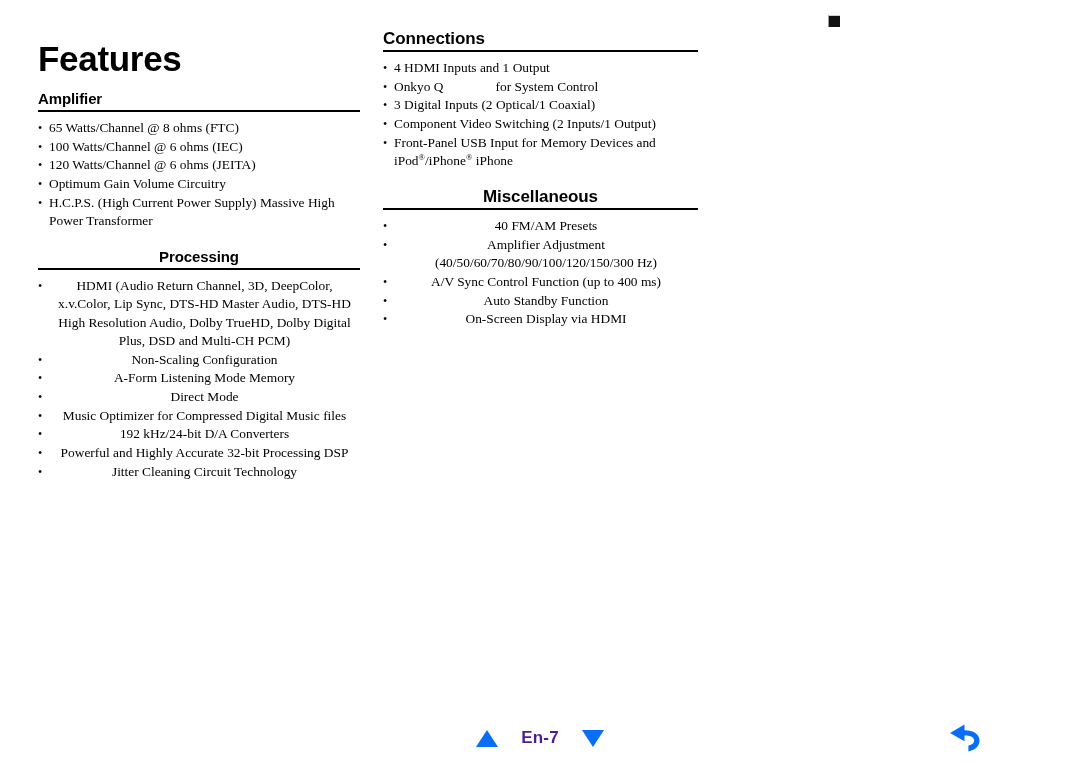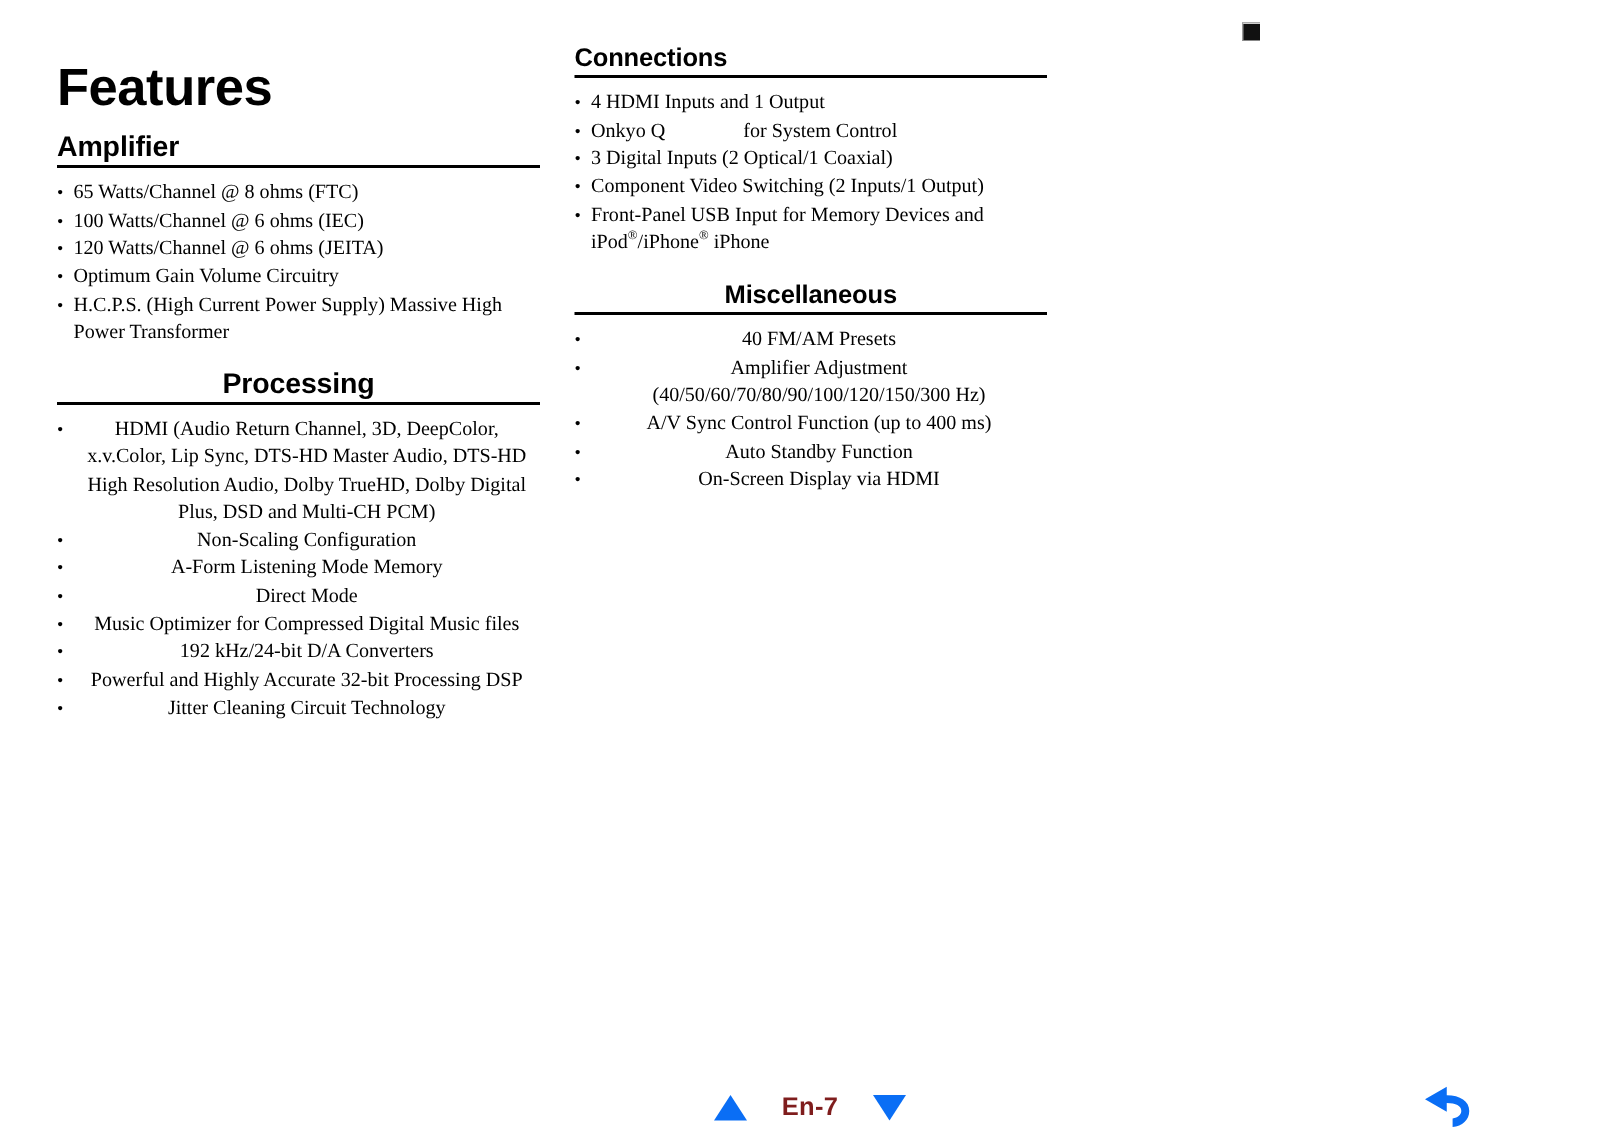--- a/index.html
+++ b/index.html
@@ -51,21 +51,21 @@
     letter-spacing: -0.3px;
     margin: 12px 0 14px 0;
   }
 
   .section { margin: 0 0 2px 0; }
   .section + .section { margin-top: 18px; text-align: center; }
 
   .section-title {
     font-family: "Liberation Sans", sans-serif;
     font-weight: bold;
-    font-size: 19px;
+    font-size: 15px;
     line-height: 17px;
     letter-spacing: -0.1px;
     margin: 0;
     padding: 0 0 3px 0;
   }
   .rule {
     border: 0;
     border-top: 2.6px solid #000000;
     margin: 0 0 7px 0;
     width: 100%;
@@ -132,21 +132,21 @@
     border-left: 11px solid transparent;
     border-right: 11px solid transparent;
   }
   .tri-up   { border-bottom: 17px solid #0a6ef5; }
   .tri-down { border-top: 17px solid #0a6ef5; }
   .page-label {
     font-family: "Liberation Sans", sans-serif;
     font-weight: bold;
     font-size: 17px;
     letter-spacing: 0.2px;
-    color: #7f1d1d;
+    color: #4c1d95;
   }
   .back-arrow {
     position: absolute;
     left: 944px;
     top: 718px;
     width: 46px;
     height: 40px;
   }
 </style>
 </head>

